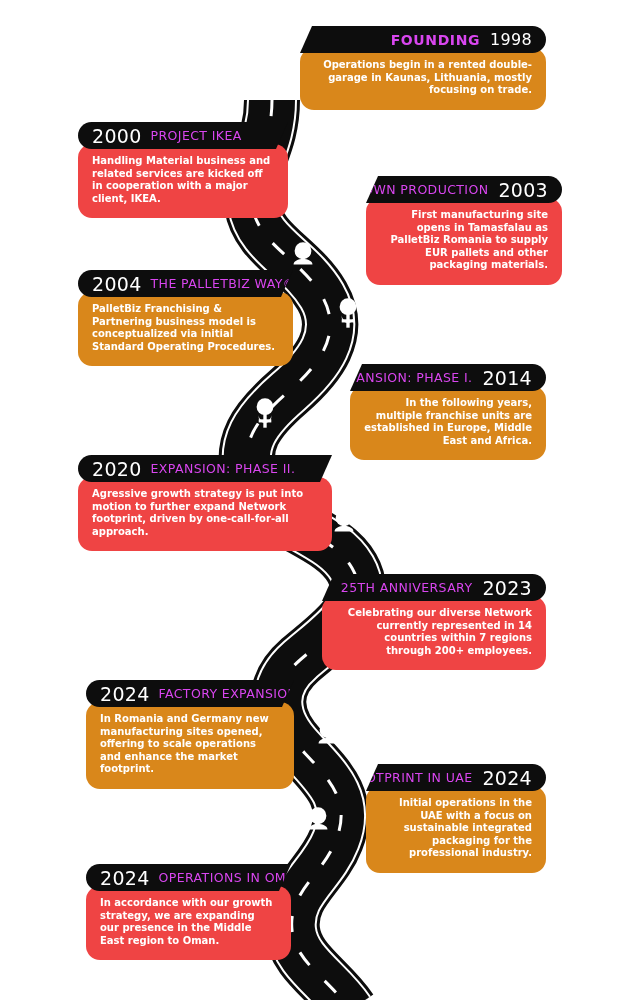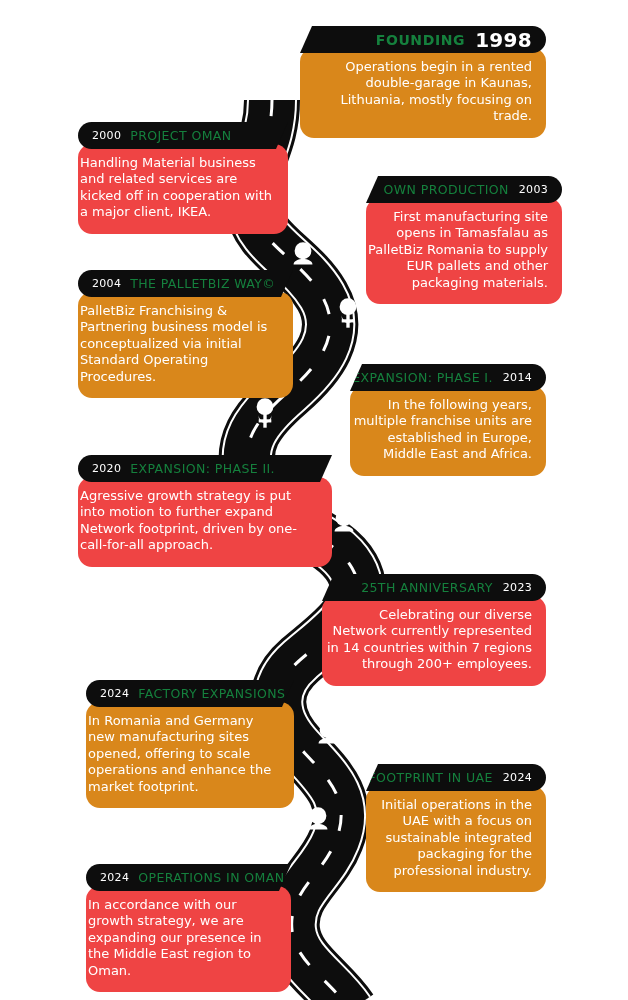--- a/index.html
+++ b/index.html
@@ -35,46 +35,47 @@
   }
   
   .left .tab{
     border-radius:14px 0 0 14px;
     padding:0 26px 0 14px;
     justify-content:flex-start;
     clip-path:polygon(0 0,100% 0,calc(100% - 12px) 100%,0 100%);
   }
   .tab .year{
     color:#ffffff;
-    font-size:11px;
+    font-size:19px;
     letter-spacing:.3px;
     white-space:nowrap;
   }
   .tab .label{
-    color:#15803d;
+    color:#d946ef;
     font-size:12.5px;
     letter-spacing:.4px;
     white-space:nowrap;
   }
   .right .tab .label{margin-right:10px;}
   .left  .tab .year{margin-right:9px;}
 
-  .tab.bold .year{font-weight:bold;font-size:20px;}
+  .tab.bold .year{font-weight:normal;font-size:16px;}
   .tab.bold .label{font-weight:bold;font-size:14px;letter-spacing:.6px;}
 
   .card{
     position:relative;
     margin-top:-5px;
     border-radius:14px;
-    padding:11px 14px 13px 2px;
+    padding:11px 14px 13px 14px;
     box-sizing:border-box;
     color:#ffffff;
-    font-size:13px;
+    font-size:10px;
     line-height:1.26;
     z-index:2;
+    font-weight:bold;
   }
   .card.orange{background:#d9871b;}
   .card.blue{background:#ef4444;}
   .right .card{text-align:right;}
   .left  .card{text-align:left;}
 
   
   .nub{
     position:absolute;top:-6px;height:8px;background:#0d0d0d;
   }
@@ -182,21 +183,21 @@
       <span class="label">FOUNDING</span>
       <span class="year">1998</span>
     </div>
     <div class="card orange">Operations begin in a rented double-garage in Kaunas, Lithuania, mostly focusing on trade.</div>
   </div>
 
   <div class="milestone left" id="m-2000">
     <div class="tab">
       <span class="nub"></span>
       <span class="year">2000</span>
-      <span class="label">PROJECT OMAN</span>
+      <span class="label">PROJECT IKEA</span>
     </div>
     <div class="card blue">Handling Material business and related services are kicked off in cooperation with a major client, IKEA.</div>
   </div>
 
   <div class="milestone right" id="m-2003">
     <div class="tab">
       <span class="nub"></span>
       <span class="label">OWN PRODUCTION</span>
       <span class="year">2003</span>
     </div>

